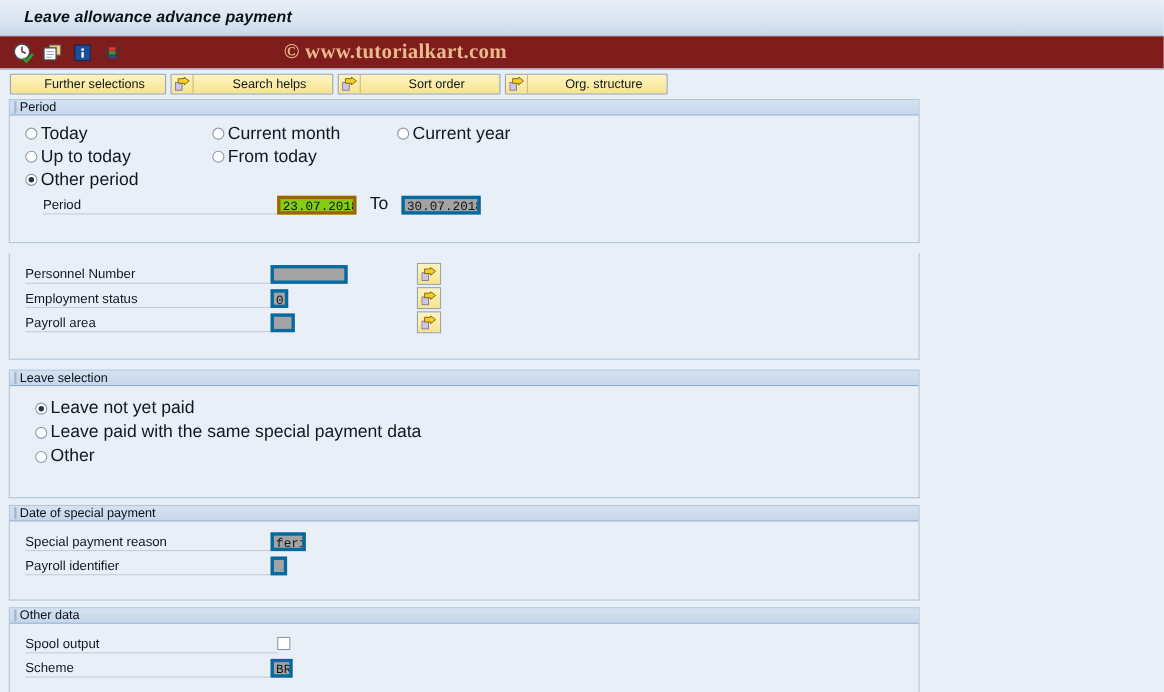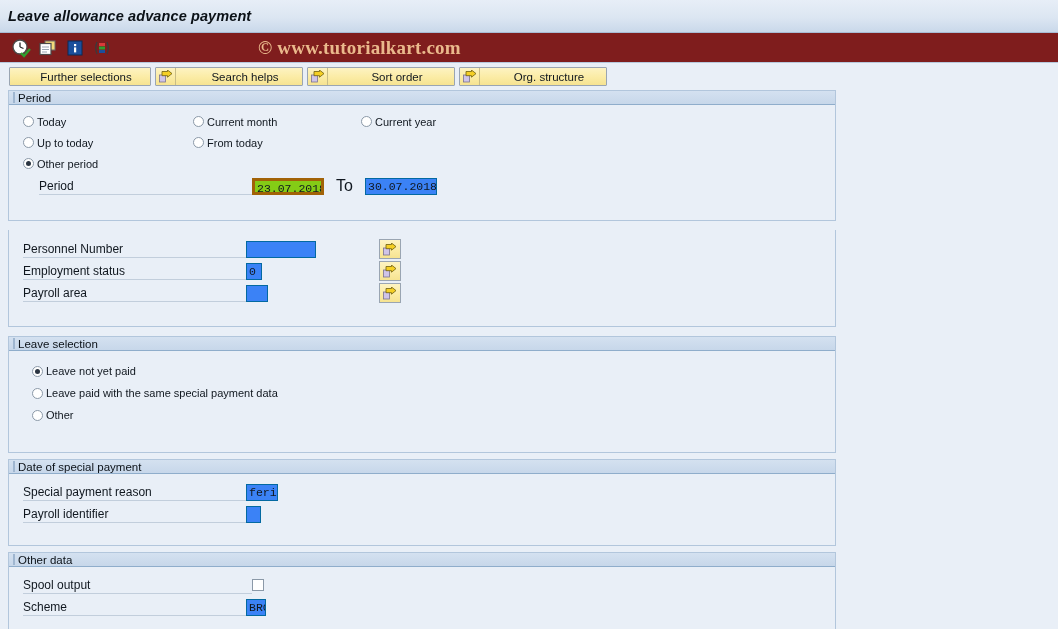--- a/index.html
+++ b/index.html
@@ -17,21 +17,21 @@
     position: relative;
   }
 
   
   .titlebar {
     height: 33px;
     background: linear-gradient(to bottom, #e7eef7 0%, #dce6f2 55%, #c9d8ea 100%);
     border-bottom: 1px solid #a8bcd4;
     display: flex;
     align-items: center;
-    padding-left: 8px;
+    padding-left: 22px;
     box-sizing: border-box;
   }
   .titlebar .title {
     font-size: 14.5px;
     font-weight: bold;
     font-style: italic;
     color: #0b1117;
     letter-spacing: .1px;
   }
 
@@ -160,43 +160,43 @@
     margin-right: 3px;
   }
   .radio.on::after {
     content: "";
     position: absolute;
     left: 2px; top: 2px;
     width: 5px; height: 5px;
     border-radius: 50%;
     background: #2b3542;
   }
-  .radio-label { font-size: 11px; white-space: nowrap; }
+  .radio-label { font-size: 16px; white-space: nowrap; }
 
   .checkbox {
     width: 12px; height: 12px;
     border: 1px solid #8b99a8;
     background: #fff;
     display: inline-block;
     box-sizing: border-box;
     flex: 0 0 auto;
   }
 
   .flabel {
     font-size: 12px;
     white-space: nowrap;
     border-bottom: 1px solid #c2cedc;
     height: 17px;
     line-height: 17px;
     box-sizing: border-box;
   }
 
   .inp {
-    border: 1px solid #0369a1;
-    background: #3b82f6;
+    border: 3px solid #0369a1;
+    background: #a3a3a3;
     height: 17px;
     box-sizing: border-box;
     font-family: "Liberation Mono", monospace;
     font-size: 11.5px;
     line-height: 15px;
     padding: 0 2px;
     color: #10171f;
     white-space: nowrap;
     overflow: hidden;
   }

